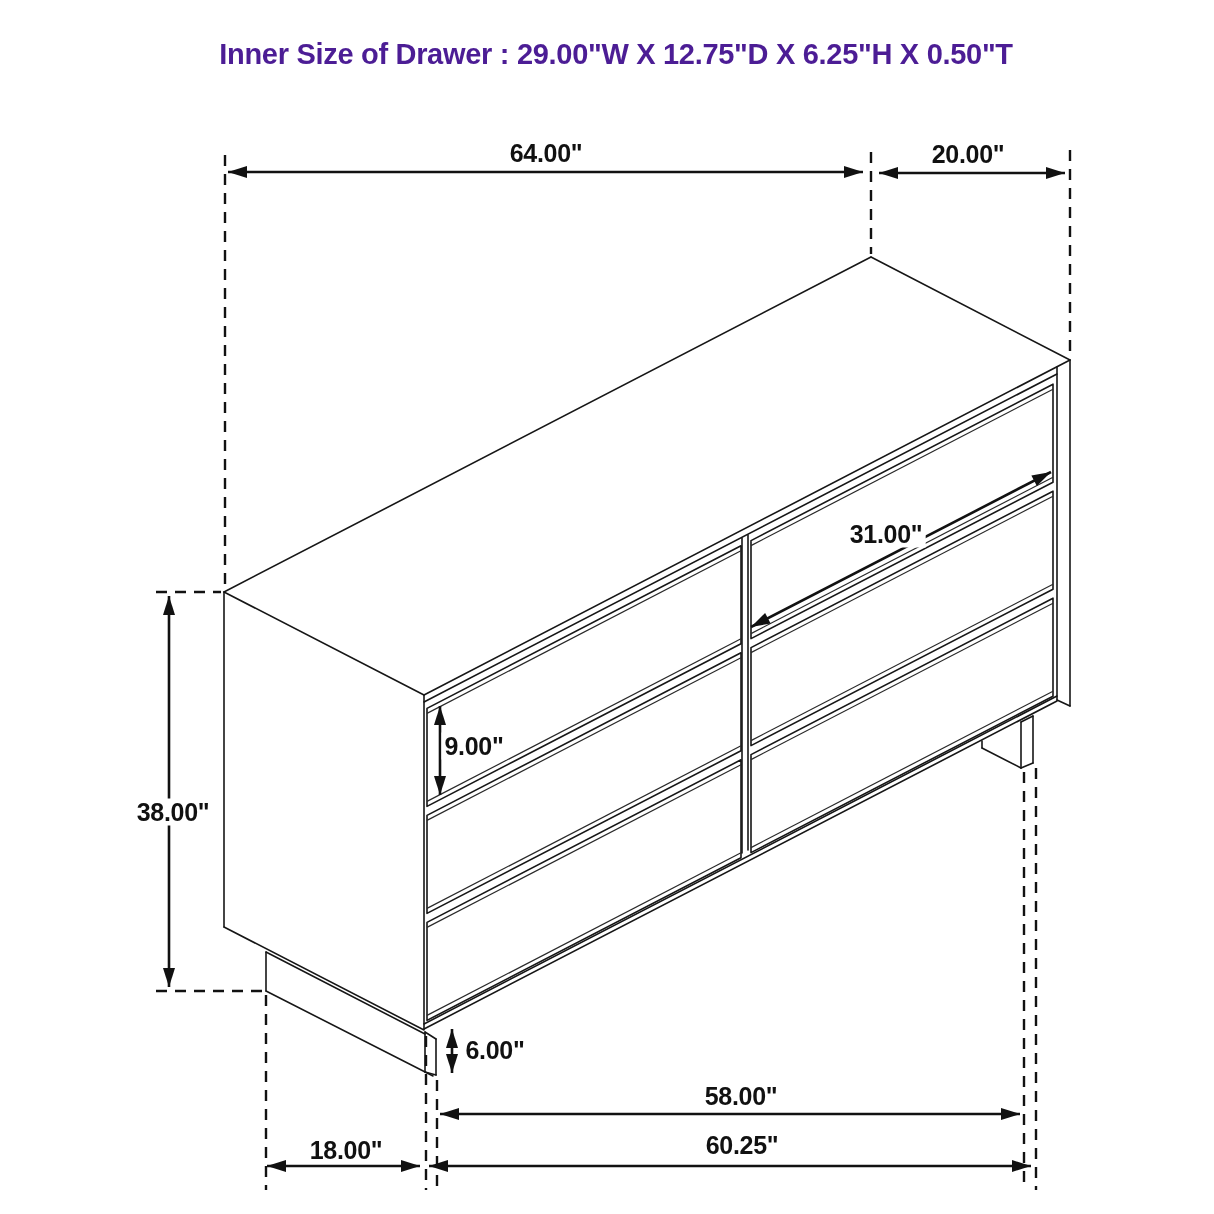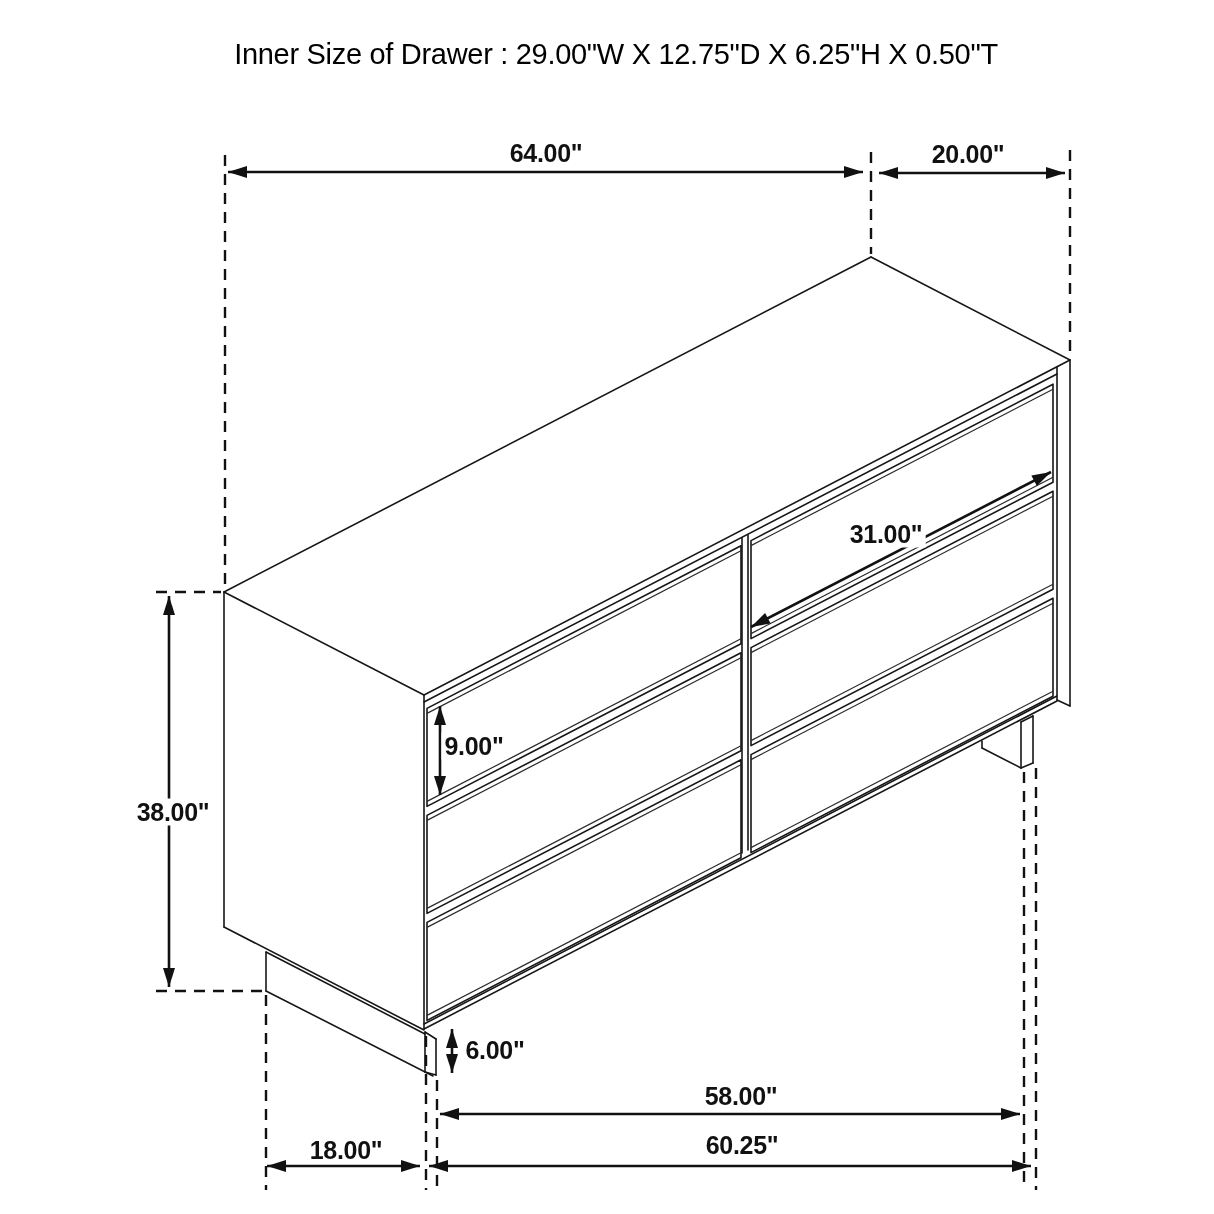--- a/index.html
+++ b/index.html
@@ -9,21 +9,21 @@
     background:#ffffff;
     font-family:"Liberation Sans", sans-serif;
     overflow:hidden;
   }
   .diagram-svg{position:absolute;left:0;top:0;}
   .title{
     position:absolute;
     top:38px;left:0;width:100%;
     padding-left:18px;box-sizing:border-box;
     text-align:center;
-    font-size:29px;font-weight:normal;color:#000000;
+    font-size:29px;font-weight:bold;color:#4c1d95;
     letter-spacing:-0.3px;
     white-space:nowrap;
   }
   .dim-label{
     position:absolute;
     transform:translate(-50%,-50%);
     font-size:25px;font-weight:bold;color:#111;
     background:#ffffff;
     padding:1px 3px;
     white-space:nowrap;

